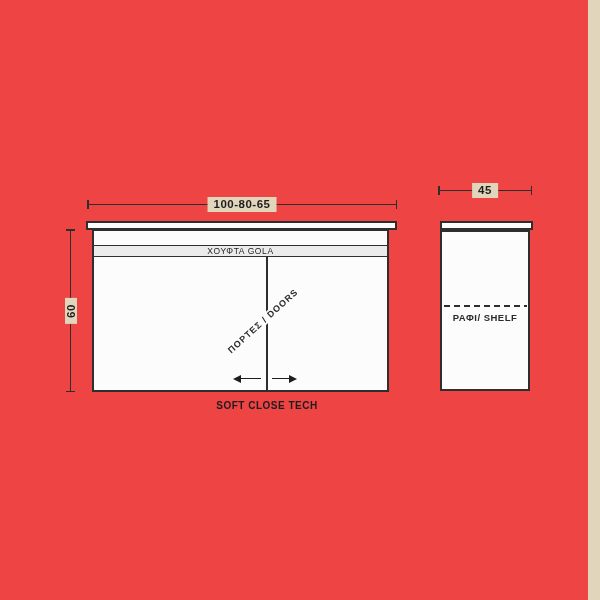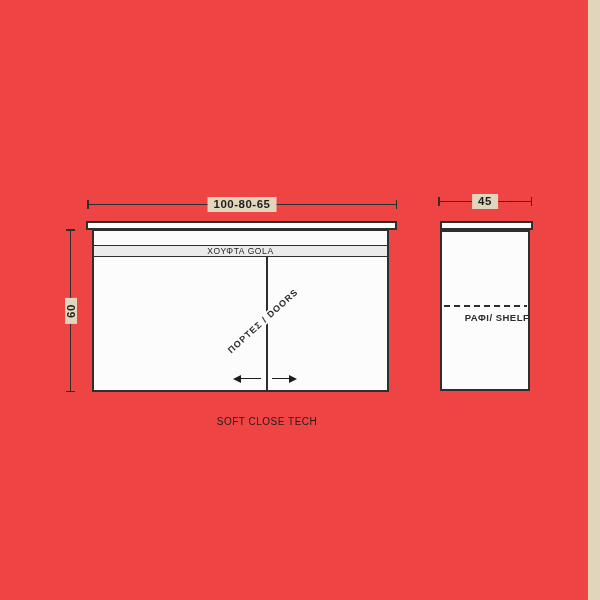--- a/index.html
+++ b/index.html
@@ -84,34 +84,34 @@
     white-space: nowrap; color: #2b2b2b;
     background: #fcfcfc; padding: 0 3px; z-index: 4;
   }
 
   .arrow-shaft { height: 1.5px; background: #1d1d1d; top: 377.5px; z-index: 3; }
   .arrow-head { width: 0; height: 0; top: 374.5px; z-index: 3; }
   .arrow-head.h-left  { border-top: 4px solid transparent; border-bottom: 4px solid transparent; border-right: 8px solid #1d1d1d; }
   .arrow-head.h-right { border-top: 4px solid transparent; border-bottom: 4px solid transparent; border-left: 8px solid #1d1d1d; }
 
   .caption {
-    left: 267px; top: 416px; transform: translateX(-50%);
-    font-size: 10px; font-weight: normal; letter-spacing: 0.5px;
+    left: 267px; top: 400px; transform: translateX(-50%);
+    font-size: 10px; font-weight: bold; letter-spacing: 0.5px;
     white-space: nowrap; color: #1d1d1d;
   }
 
   .shelf-dash {
     left: 444px; top: 305px; width: 83px; height: 1.6px;
     background: repeating-linear-gradient(90deg, #2e2e2e 0 6px, transparent 6px 10px);
     z-index: 2;
   }
   .shelf-label {
     left: 485px; top: 312px; transform: translateX(-50%);
     font-size: 9.5px; font-weight: 600; letter-spacing: 0.5px;
-    white-space: nowrap; color: #2b2b2b; z-index: 2; padding-left: 24px;
+    white-space: nowrap; color: #2b2b2b; z-index: 2;
   }
 </style>
 </head>
 <body>
 
 <div class="canvas">
 
   <div>
 
     <div class="abs dim-h" style="left:87px; top:197px; width:310px;">
@@ -147,21 +147,21 @@
     <div>
       <div class="abs arrow-shaft" style="left:272px; width:18px;"></div>
       <div class="abs arrow-head h-right" style="left:289px;"></div>
     </div>
 
     <div class="abs caption">SOFT CLOSE TECH</div>
   </div>
 
   <div>
 
-    <div class="abs dim-h" style="left:438px; top:194px; width:94px;">
+    <div class="abs dim-h" style="left:438px; top:183px; width:94px;">
       <div class="dline"></div>
       <div class="tick t-left"></div>
       <div class="tick t-right"></div>
       <div class="dlabel">45</div>
     </div>
 
     <div class="abs part slab" style="left:440px; top:221px; width:93px; height:9px;"></div>
 
     <div class="abs part body-rect" style="left:440px; top:230px; width:90px; height:161px;"></div>
 

